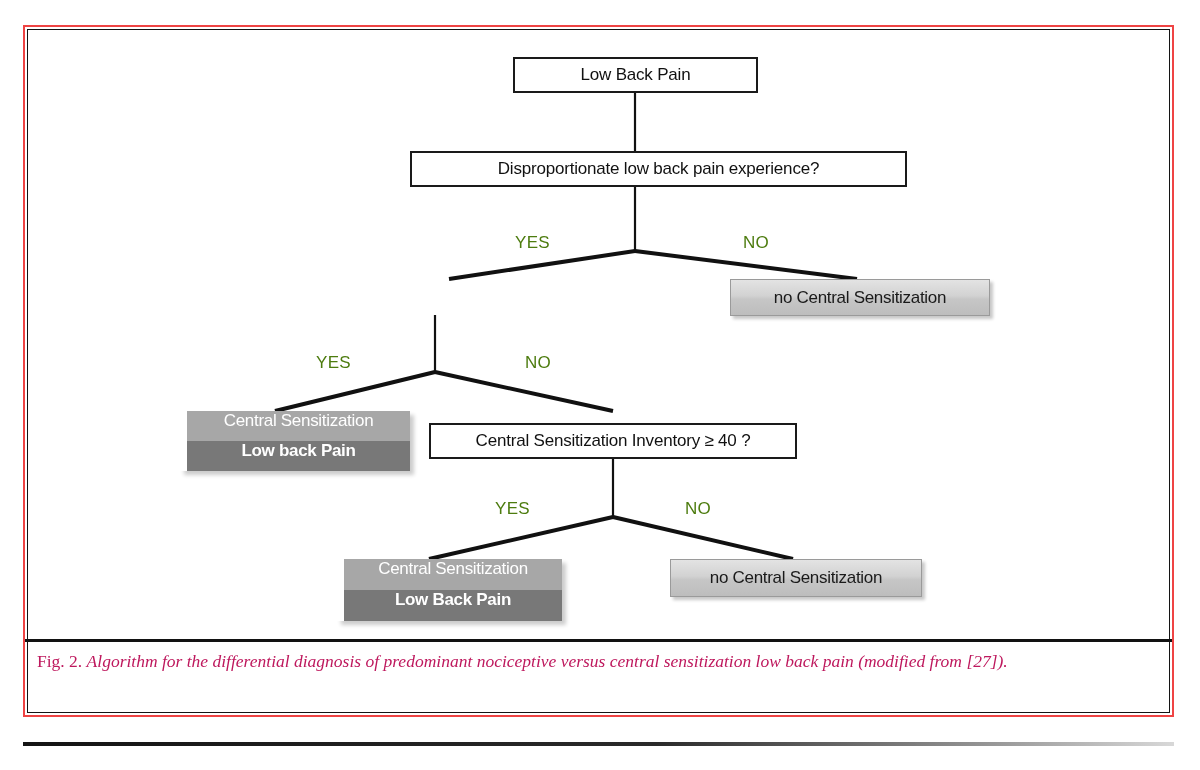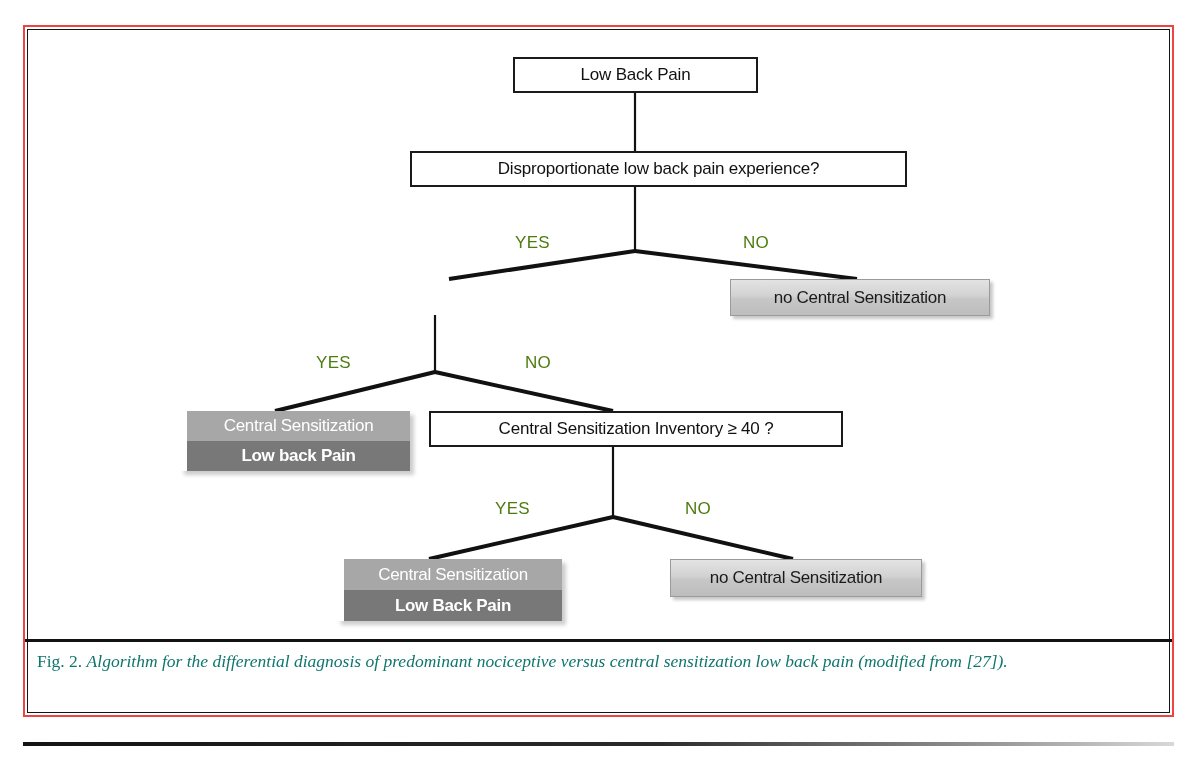--- a/index.html
+++ b/index.html
@@ -89,21 +89,21 @@
     flex-direction: column;
     align-items: stretch;
     justify-content: flex-start;
     padding: 0;
     box-shadow: 4px 4px 4px rgba(0,0,0,0.20);
     background: transparent;
     border: none;
   }
   .band {
     display: flex;
-    align-items: center;
+    align-items: flex-start;
     justify-content: center;
     color: #ffffff;
     font-size: 17px;
     letter-spacing: -0.3px;
     white-space: nowrap;
     margin-left: 7px;
   }
   .band.top {
     background: #a7a7a7;
     height: 50%;
@@ -134,21 +134,21 @@
     border-top: 3px solid #121212;
   }
   #caption {
     position: absolute;
     left: 12px;
     top: 622px;
     width: 1120px;
     font-family: "Liberation Serif", serif;
     font-size: 17.5px;
     line-height: 25px;
-    color: #0f766e;
+    color: #be185d;
   }
   #caption .lead { font-style: normal; }
   #caption .body { font-style: italic; }
 
   
   #page-rule {
     position: absolute;
     left: 23px;
     top: 742px;
     width: 1151px;
@@ -208,21 +208,21 @@
 
     <div class="node stacked" style="left:155px; top:384px; width:230px; height:60px;">
       <div class="band top">
         <span>Central Sensitization</span>
       </div>
       <div class="band bottom">
         <span>Low back Pain</span>
       </div>
     </div>
 
-    <div class="node plain" style="left:404px; top:384px; width:414px; height:36px;">
+    <div class="node plain" style="left:404px; top:396px; width:368px; height:36px;">
       <span class="node-label">Central Sensitization Inventory ≥ 40 ?</span>
     </div>
 
     <span class="edge-label" style="left:470px; top:472px;">YES</span>
     <span class="edge-label" style="left:660px; top:472px;">NO</span>
 
     <div class="node stacked" style="left:312px; top:532px; width:225px; height:62px;">
       <div class="band top">
         <span>Central Sensitization</span>
       </div>

